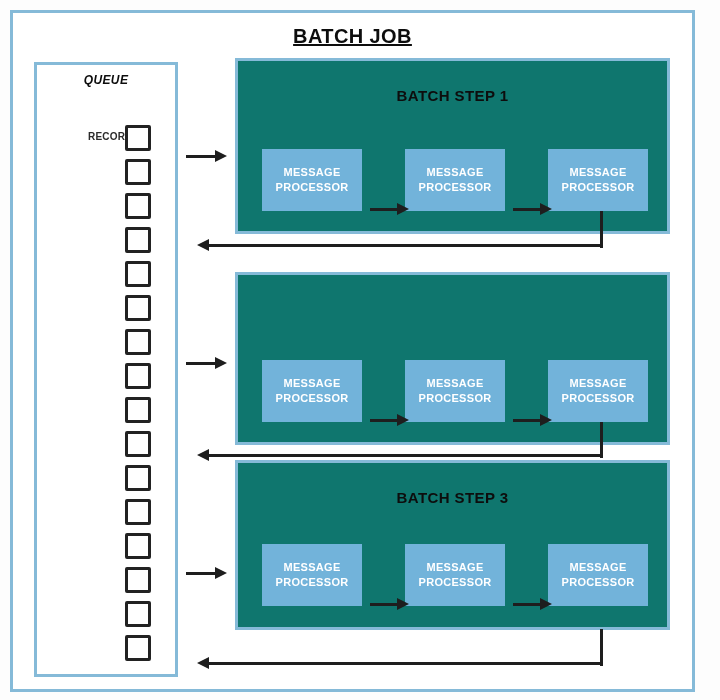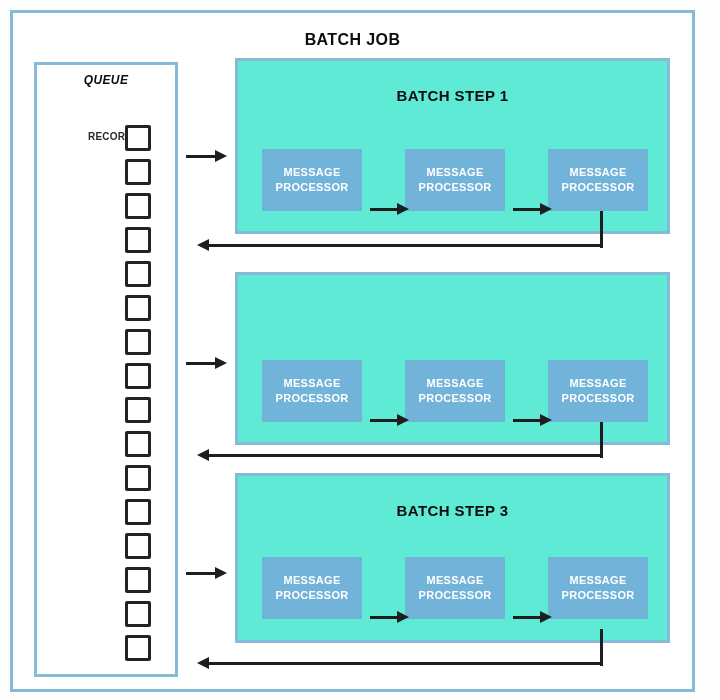--- a/index.html
+++ b/index.html
@@ -15,39 +15,39 @@
     font-family:"Liberation Sans", sans-serif;overflow:hidden;
   }
   .outer-box{
     position:absolute;left:10px;top:10px;width:679px;height:676px;
     border:3px solid var(--border-blue);background:#ffffff;
   }
   .title{
     position:absolute;left:0;right:0;text-align:center;
     font-weight:bold;color:var(--text);
   }
-  .batch-job-title{top:18px;font-size:16px;letter-spacing:.4px;}
+  .batch-job-title{top:12px;font-size:20px;letter-spacing:.4px;text-decoration:underline;}
   .queue-box{
     position:absolute;left:34px;top:62px;width:144px;height:615px;
     border:3px solid var(--border-blue);background:#ffffff;box-sizing:border-box;
   }
   .queue-title{top:8px;font-size:12px;letter-spacing:.4px;font-style:italic;}
   .record-label-row{
     position:absolute;left:11px;top:66px;display:flex;align-items:center;
   }
   .record-label{font-size:10px;font-weight:bold;color:#2b2b2b;letter-spacing:.2px;padding-left:40px;}
   .record-tick{display:inline-block;width:12px;height:2px;background:#2b2b2b;margin-left:4px;}
   .records{position:absolute;left:88px;top:60px;}
   .record{
     width:26px;height:26px;box-sizing:border-box;border:3px solid #222222;
     border-radius:2px;background:#ffffff;margin-bottom:8px;
   }
   .step-box{
     position:absolute;left:235px;width:435px;box-sizing:border-box;
-    border:3px solid var(--border-blue);background:#5eead4;
+    border:3px solid var(--border-blue);background:#0f766e;
   }
   .step-title{top:26px;font-size:15px;letter-spacing:.4px;}
   .proc-row{
     position:absolute;left:24px;right:19px;height:62px;
     display:flex;justify-content:space-between;align-items:flex-end;
   }
   .proc{
     width:100px;height:62px;background:var(--proc-fill);color:var(--proc-text);
     font-size:11px;font-weight:bold;letter-spacing:.3px;line-height:1.35;
     display:flex;align-items:center;justify-content:center;text-align:center;
@@ -144,21 +144,21 @@
         </div>
         <div class="h-arrow"></div>
         <div class="proc">
           <span>MESSAGE PROCESSOR</span>
         </div>
       </div>
     </div>
     <div class="in-arrow" style="top: 362px;"></div>
     <div class="v-line" style="top: 422px; height: 36px;"></div>
     <div class="ret-arrow" style="top: 454px;"></div>
-    <div class="step-box" style="top: 473px; height: 170px;">
+    <div class="step-box" style="top: 460px; height: 170px;">
       <div class="title step-title">BATCH STEP 3</div>
       <div class="proc-row" style="top: 81px;">
         <div class="proc">
           <span>MESSAGE PROCESSOR</span>
         </div>
         <div class="h-arrow"></div>
         <div class="proc">
           <span>MESSAGE PROCESSOR</span>
         </div>
         <div class="h-arrow"></div>

